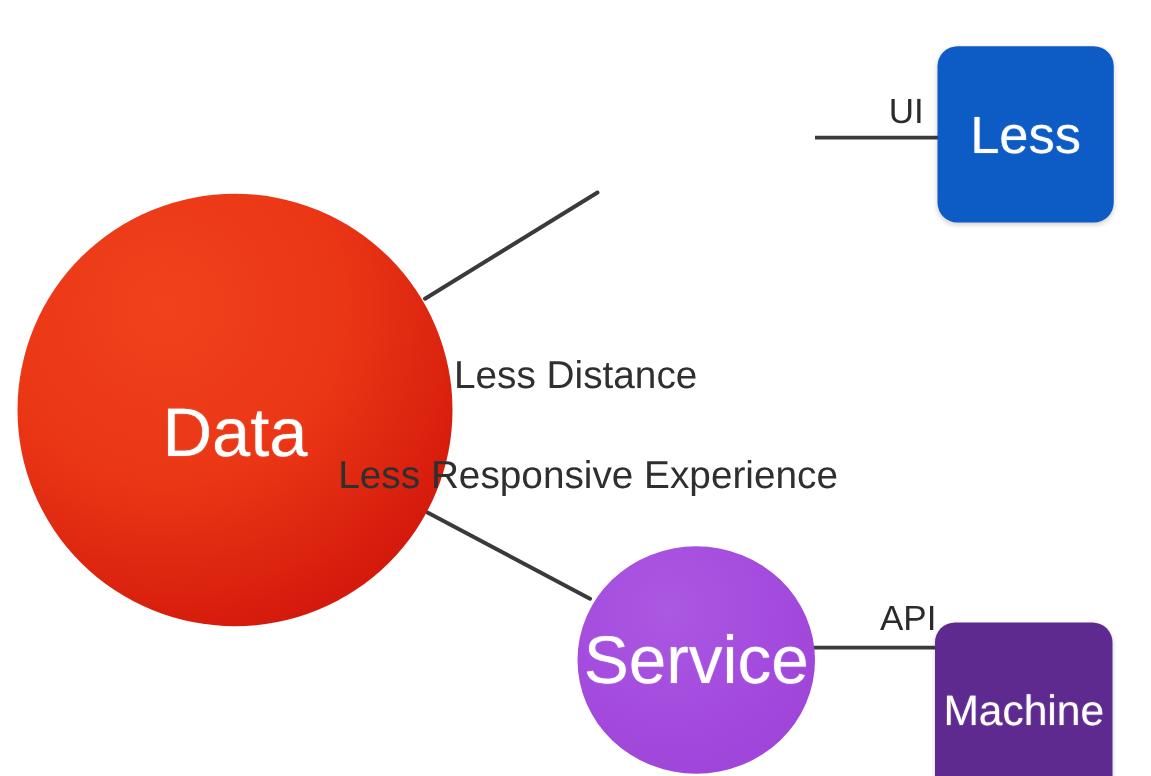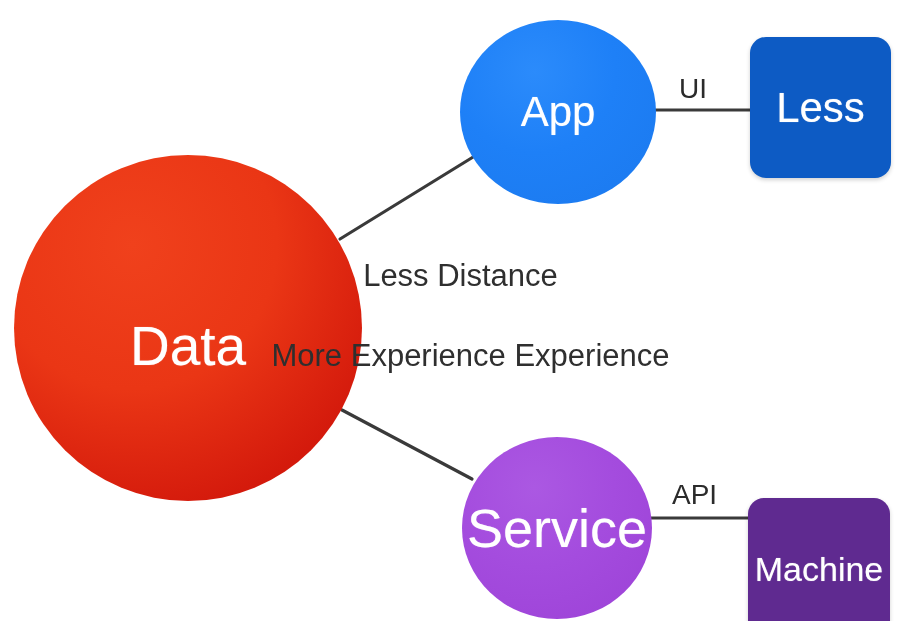--- a/index.html
+++ b/index.html
@@ -99,33 +99,35 @@
   #node-machine .node-label { font-size: 34px; }
 
   
   .edge-label {
     position: absolute;
     color: #2b2b2b;
     font-family: "Liberation Sans", sans-serif;
     font-size: 28px;
     line-height: 1;
     white-space: nowrap;
+    margin-left: 32px;
   }
   #edge-label-ui   { left: 679px; top: 75px; }
   #edge-label-api  { left: 672px; top: 481px; text-align: center; }
 
   
   .annotation {
     position: absolute;
     color: #2f2f2f;
     font-family: "Liberation Sans", sans-serif;
     font-size: 31px;
     line-height: 1;
     white-space: nowrap;
     text-align: center;
+    margin-top: 24px;
   }
   #annotation-0 { left: 0; top: 260px; width: 921px; }
   #annotation-1 { left: 0; top: 340px; width: 921px; }
   #annotation-1 .annotation-inner { padding-left: 20px; }
 </style>
 </head>
 <body>
 
 <div id="canvas">
 
@@ -133,39 +135,36 @@
     <line x1="340" y1="239" x2="478" y2="154" stroke="#3a3a3a" stroke-width="3.2" stroke-linecap="round"></line>
     <line x1="652" y1="110" x2="752" y2="110" stroke="#3a3a3a" stroke-width="3" stroke-linecap="butt"></line>
     <line x1="342" y1="410" x2="472" y2="479" stroke="#3a3a3a" stroke-width="3.2" stroke-linecap="round"></line>
     <line x1="649" y1="518" x2="750" y2="518" stroke="#3a3a3a" stroke-width="3" stroke-linecap="butt"></line>
   </svg>
 
   <div class="node" id="node-data">
     <span class="node-label">Data</span>
   </div>
 
-  <div class="node" id="node-app">
-    <span class="node-label">App</span>
-  </div>
 
   <div class="node" id="node-service">
     <span class="node-label">Service</span>
   </div>
 
   <div class="node" id="node-user">
     <span class="node-label">Less</span>
   </div>
 
   <div class="node" id="node-machine">
     <span class="node-label">Machine</span>
   </div>
 
   <span class="edge-label" id="edge-label-ui">UI</span>
   <span class="edge-label" id="edge-label-api">API</span>
 
   <div class="annotation" id="annotation-0">
     <span class="annotation-inner">Less Distance</span>
   </div>
   <div class="annotation" id="annotation-1">
-    <span class="annotation-inner">More Experience Experience</span>
+    <span class="annotation-inner">Less Responsive Experience</span>
   </div>
 
 </div>
 
 </body></html>

